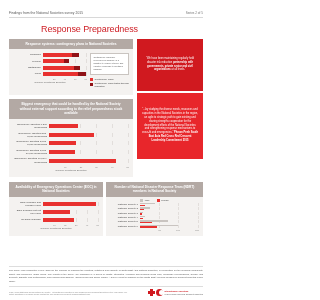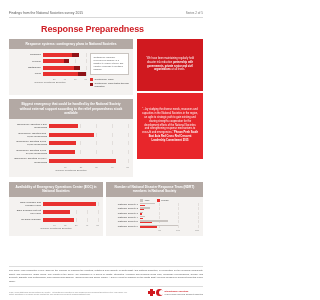--- a/index.html
+++ b/index.html
@@ -13,21 +13,21 @@
   }
   .page { width:212px; height:300px; position:relative; padding:0 9px; }
 
   
   .hdr { display:flex; justify-content:space-between; align-items:flex-end;
          padding-top:11px; padding-bottom:2px; }
   .hdr-left { font-size:3.3px; color:#555; letter-spacing:.05px; }
   .hdr-right { font-size:3.1px; color:#777; }
   .hdr-rule { height:.5px; background:#d8d8d8; margin-bottom:6px; }
 
-  .page-title { font-size:9px; color:#cf2027; font-weight:bold; letter-spacing:-.1px;
+  .page-title { font-size:9px; color:#cf2027; font-weight:normal; letter-spacing:-.1px;
                 margin-bottom:5px;padding-left:32px; }
 
   
   .main { display:flex; gap:4px; }
   .col-left { width:124px; }
   .col-right { width:66px; }
 
   
   .panel { background:#f4f2f0; margin-bottom:4px; padding:0 0 3px 0; }
   .panel-title { background:#b3a9a4; color:#fff; font-size:3.2px; font-weight:bold;

